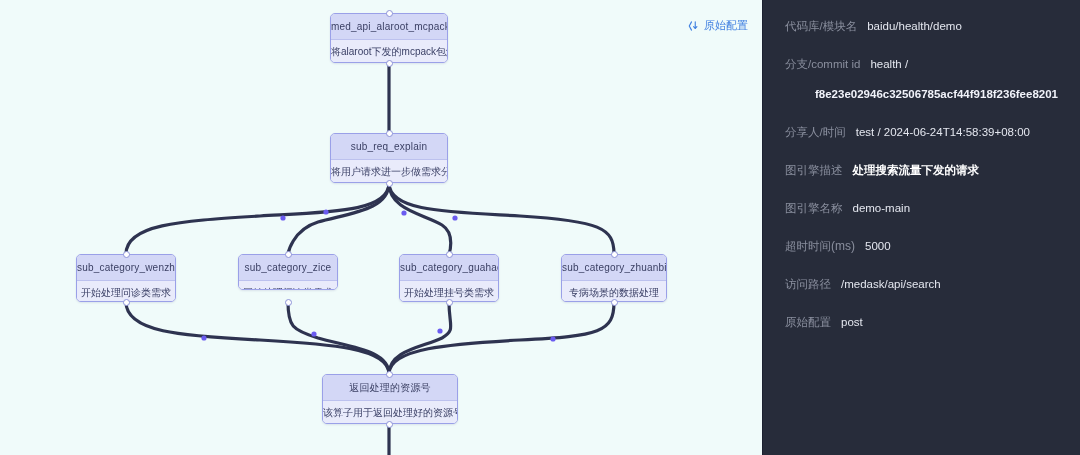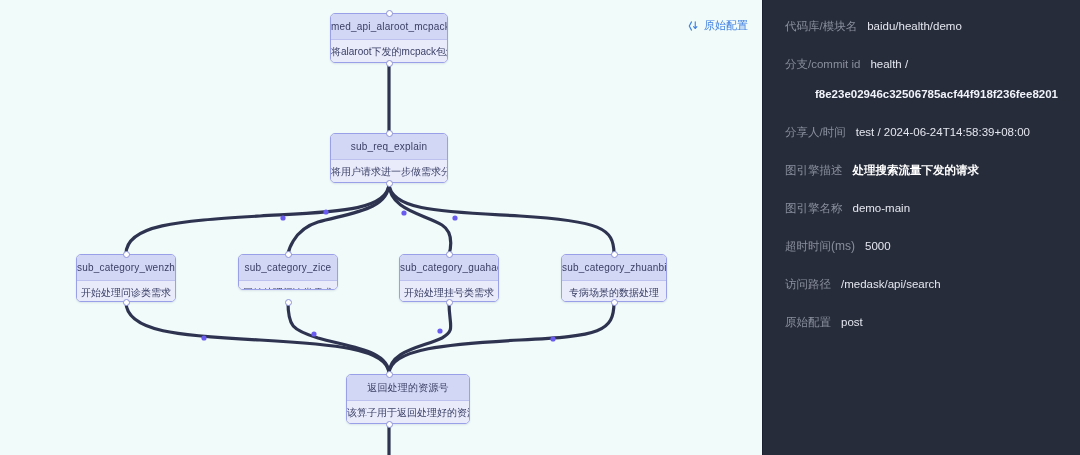--- a/index.html
+++ b/index.html
@@ -198,21 +198,21 @@
     <div class="port" style="left:445.5px; top:250.5px;"></div>
     <div class="port" style="left:445.5px; top:298.5px;"></div>
 
     <div class="node" style="left:561px; top:254px; width:106px; height:48px;">
       <div class="node-title">sub_category_zhuanbing</div>
       <div class="node-desc">专病场景的数据处理</div>
     </div>
     <div class="port" style="left:610.5px; top:250.5px;"></div>
     <div class="port" style="left:610.5px; top:298.5px;"></div>
 
-    <div class="node" style="left:346px; top:374px; width:124px; height:50px;">
+    <div class="node" style="left:322px; top:374px; width:136px; height:50px;">
       <div class="node-title">返回处理的资源号</div>
       <div class="node-desc">该算子用于返回处理好的资源号</div>
     </div>
     <div class="port" style="left:385.5px; top:370.5px;"></div>
     <div class="port" style="left:385.5px; top:420.5px;"></div>
 
     <div id="orig-config">
       <span class="ico">
         <svg width="12" height="12" viewBox="0 0 16 16" fill="none" stroke="#3f7fe0" stroke-width="1.5" stroke-linecap="round" stroke-linejoin="round">
           <path d="M6 2.5 L3 8 L6 13.5"></path>

